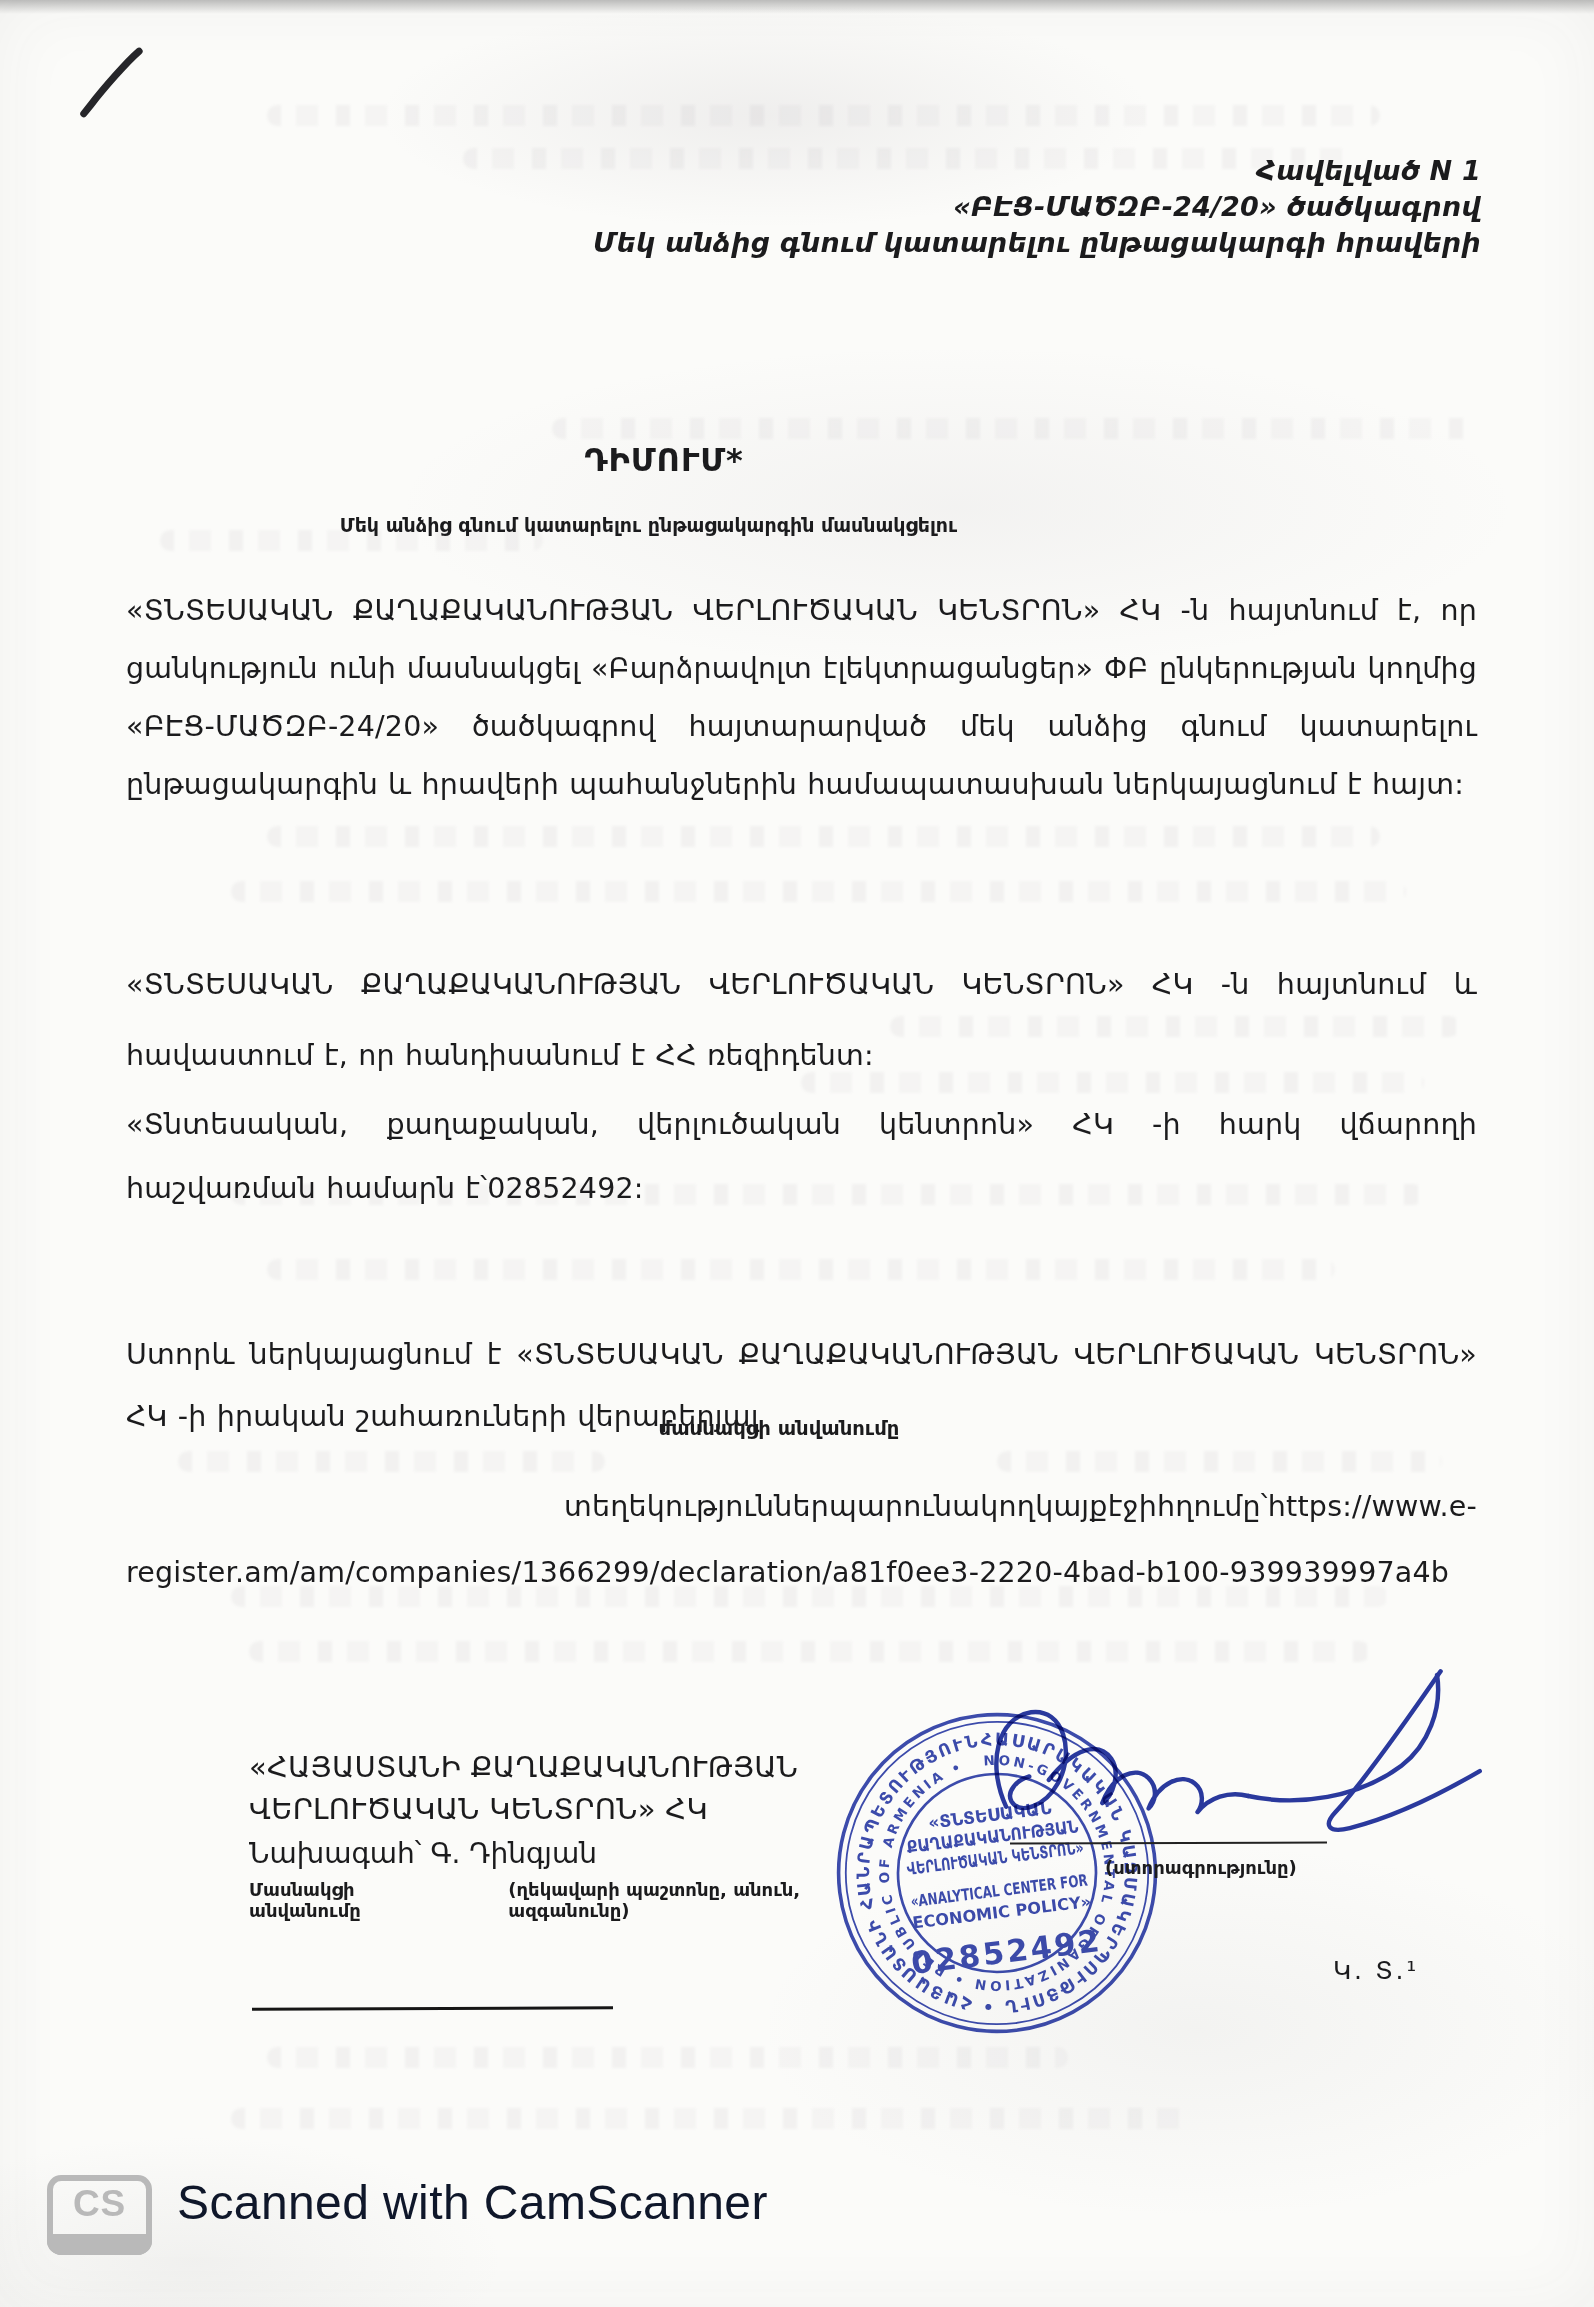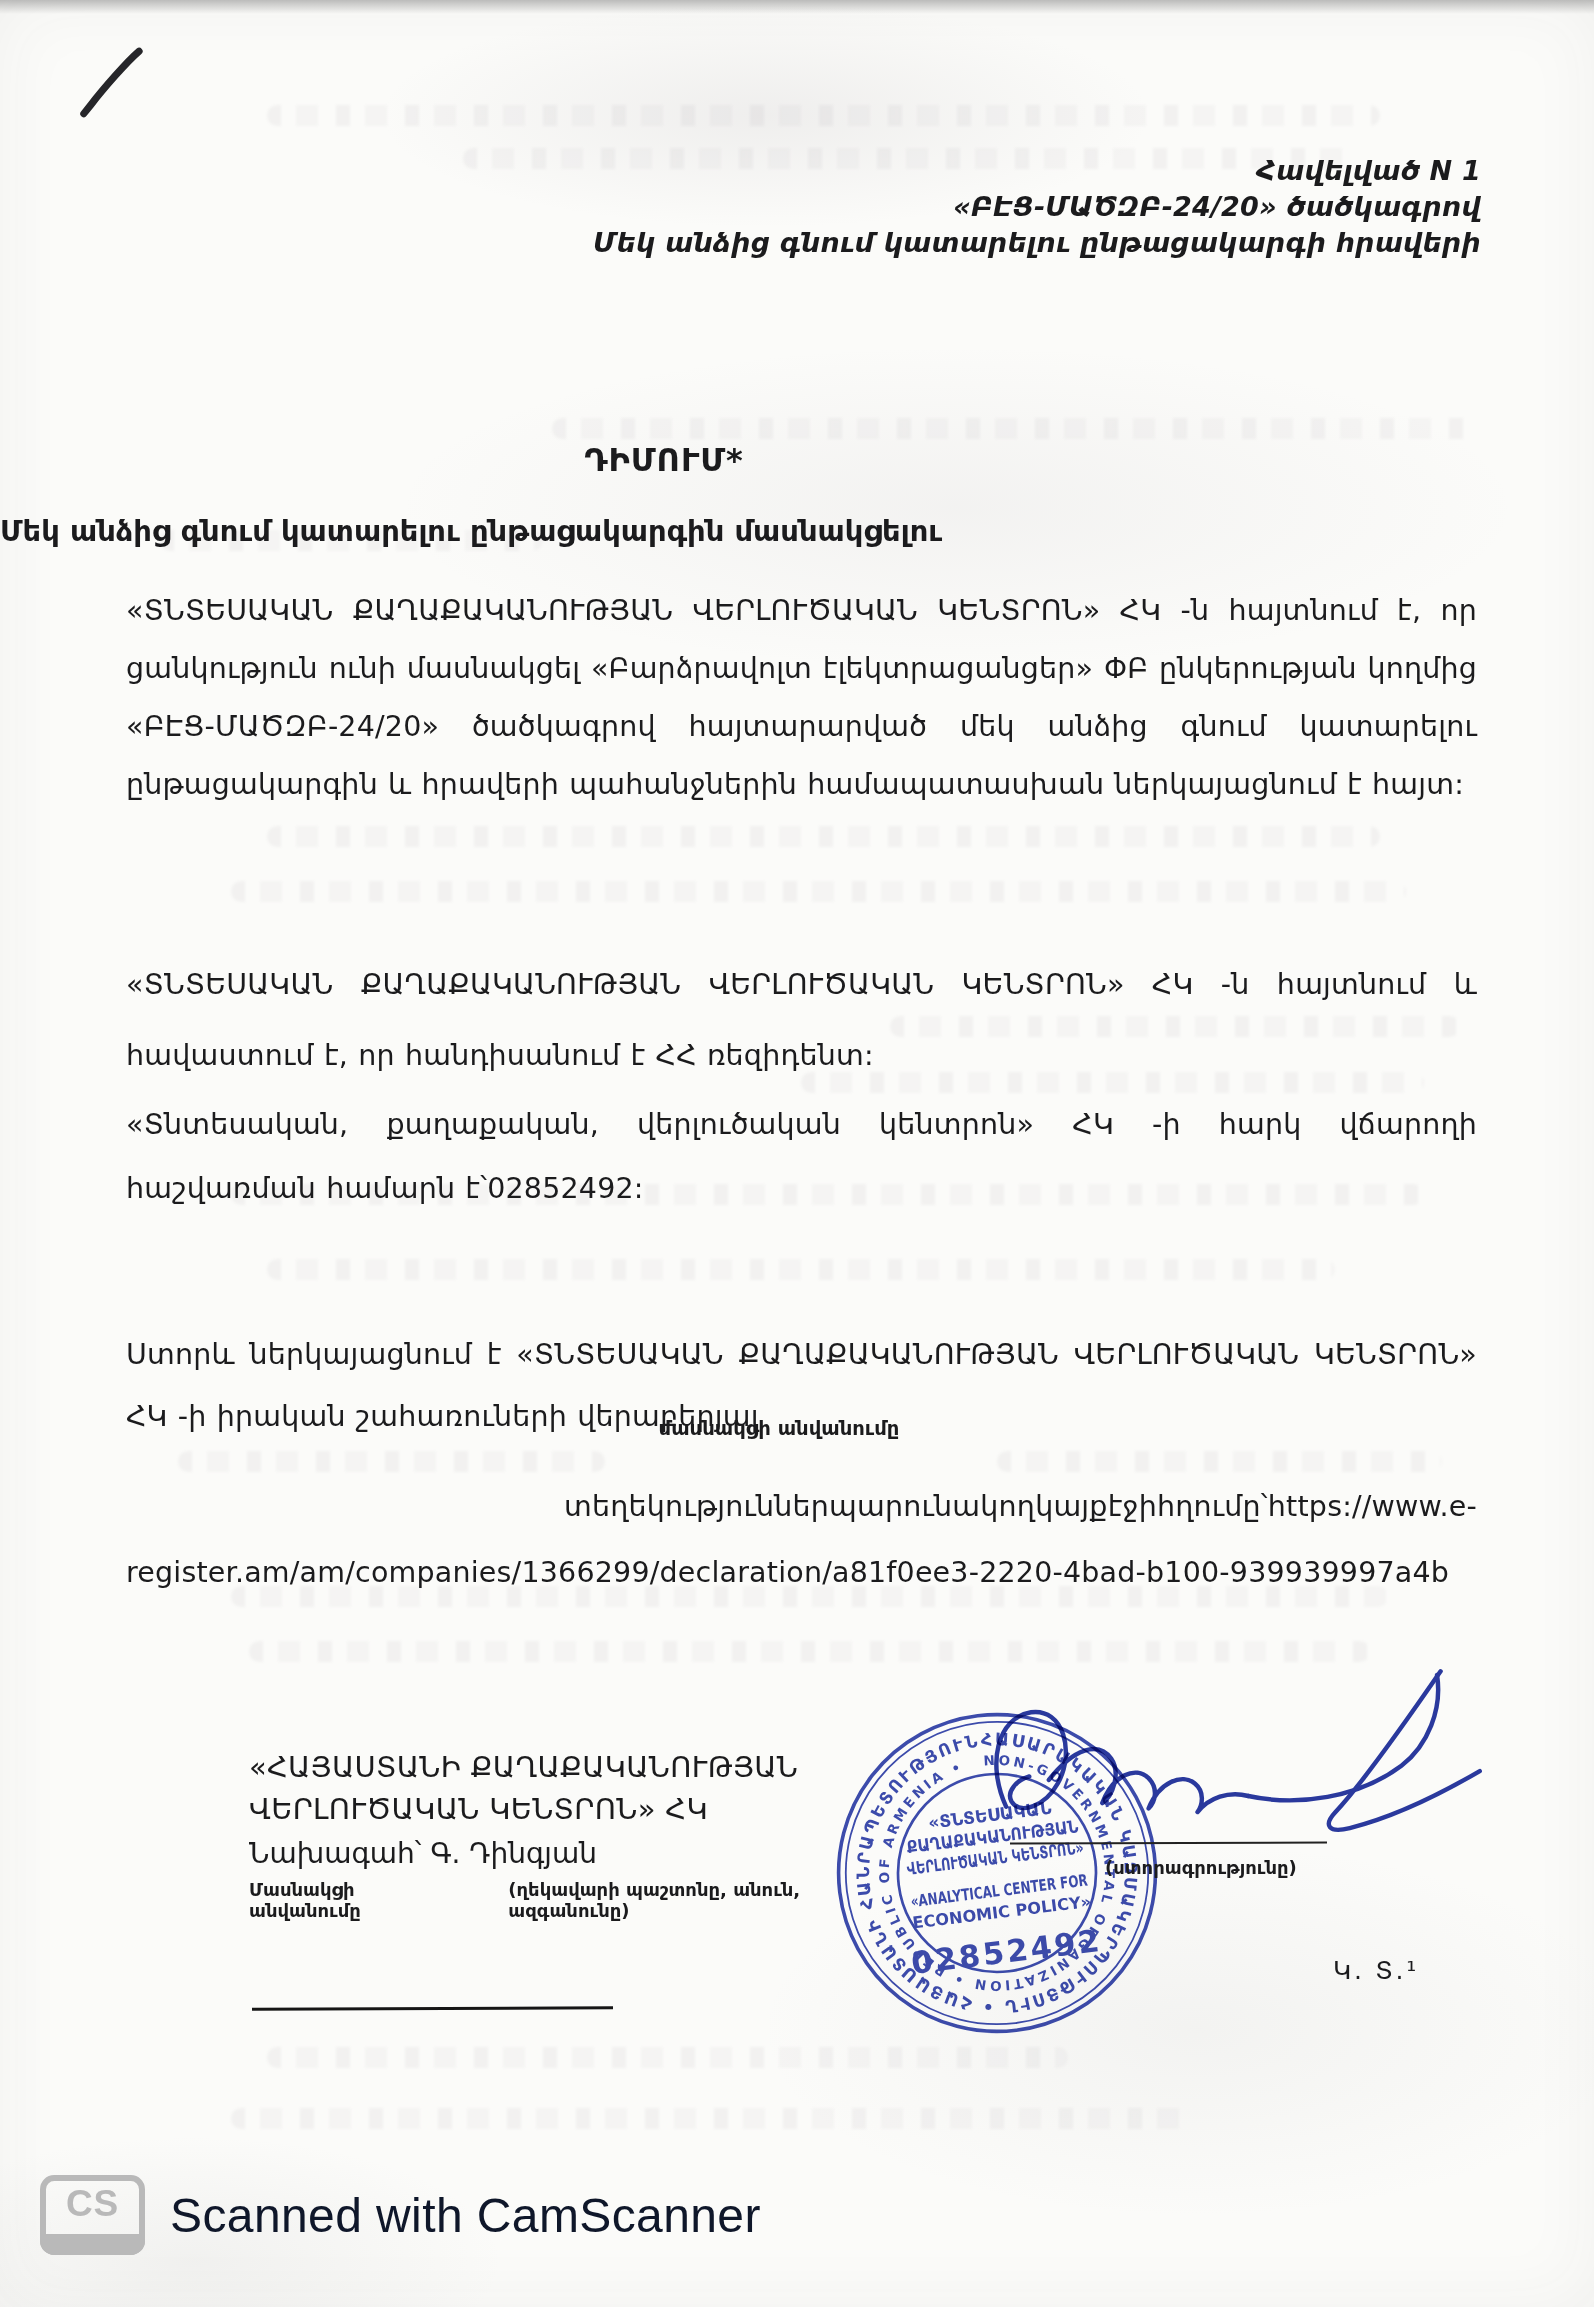--- a/index.html
+++ b/index.html
@@ -41,21 +41,21 @@
     text-align: right; font-weight: 700; font-style: italic;
     font-size: 27px; line-height: 36px; letter-spacing: 0.2px;
   }
   
   .doc-title {
     position: absolute; left: 0; width: 1328px; top: 441px;
     text-align: center; font-weight: 700; font-size: 32px; letter-spacing: 0.9px;
   }
   .doc-subtitle {
     position: absolute; left: 0; width: 1297px; top: 514px;
-    font-weight: 700; font-size: 29px;
+    text-align: center; font-weight: 700; font-size: 19px;
   }
   
   .para {
     position: absolute; left: 126px; width: 1351px;
     font-size: 28.5px; text-align: justify; text-align-last: left;
     letter-spacing: 0.2px; word-spacing: 0.9px;
   }
   .p1 { top: 582px; line-height: 58px; }
   .p2 { top: 949px; line-height: 71px; }
   .p3 { top: 1093px; line-height: 64px; }
@@ -96,21 +96,21 @@
     transform: rotate(-7deg); mix-blend-mode: multiply; opacity: .92;
   }
   .stamp text { fill: #2c3da8; font-weight: 700; font-family: "DejaVu Sans", sans-serif; }
   .stamp .centered { text-anchor: middle; }
   .stamp .ring-arm { font-size: 19px; letter-spacing: 2.5px; }
   .stamp .ring-en  { font-size: 15px; letter-spacing: 3.5px; }
   .stamp .st-arm { font-size: 19px; }
   .stamp .st-en  { font-size: 18px; }
   .stamp .st-num { font-size: 34px; letter-spacing: 3px; }
   
-  .watermark { position: absolute; left: 40px; top: 2175px; display: flex; align-items: center; gap: 25px; }
+  .watermark { position: absolute; left: 47px; top: 2175px; display: flex; align-items: flex-start; gap: 25px; }
   .cs-icon {
     position: relative; width: 93px; height: 68px;
     border: 6.2px solid #b9b9b9; border-radius: 14.2px; flex: none;
   }
   .cs-icon .cs-letters {
     position: absolute; top: 1.8px; left: 0; right: 0; text-align: center;
     font-size: 37px; font-weight: 700; color: #b9b9b9; letter-spacing: 0.9px;
     font-family: "Liberation Sans", sans-serif;
   }
   .cs-icon .cs-bar {

